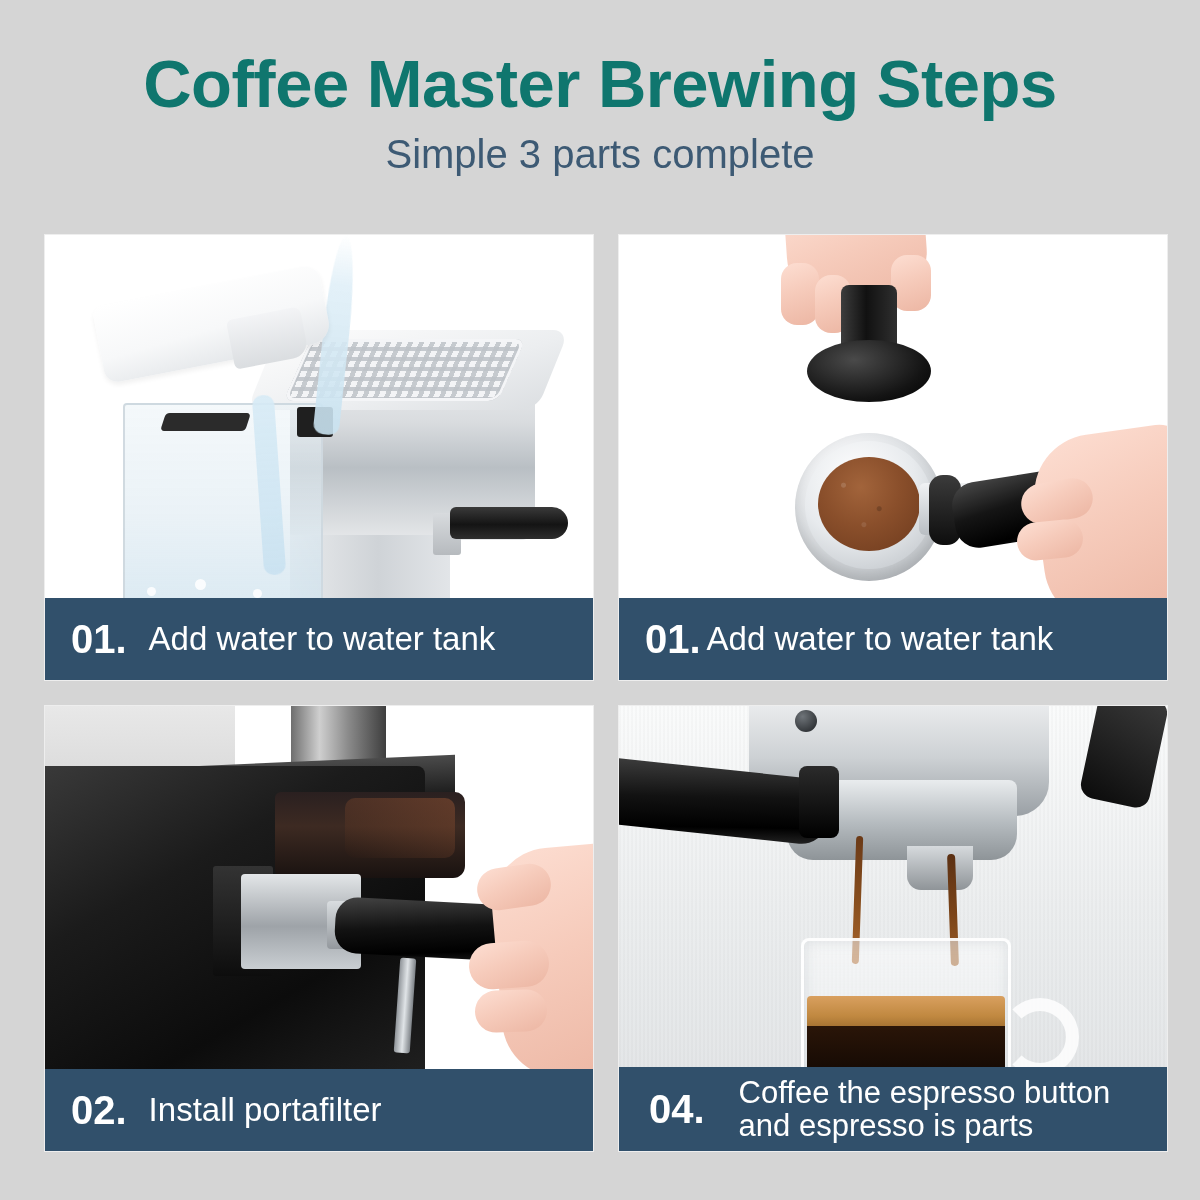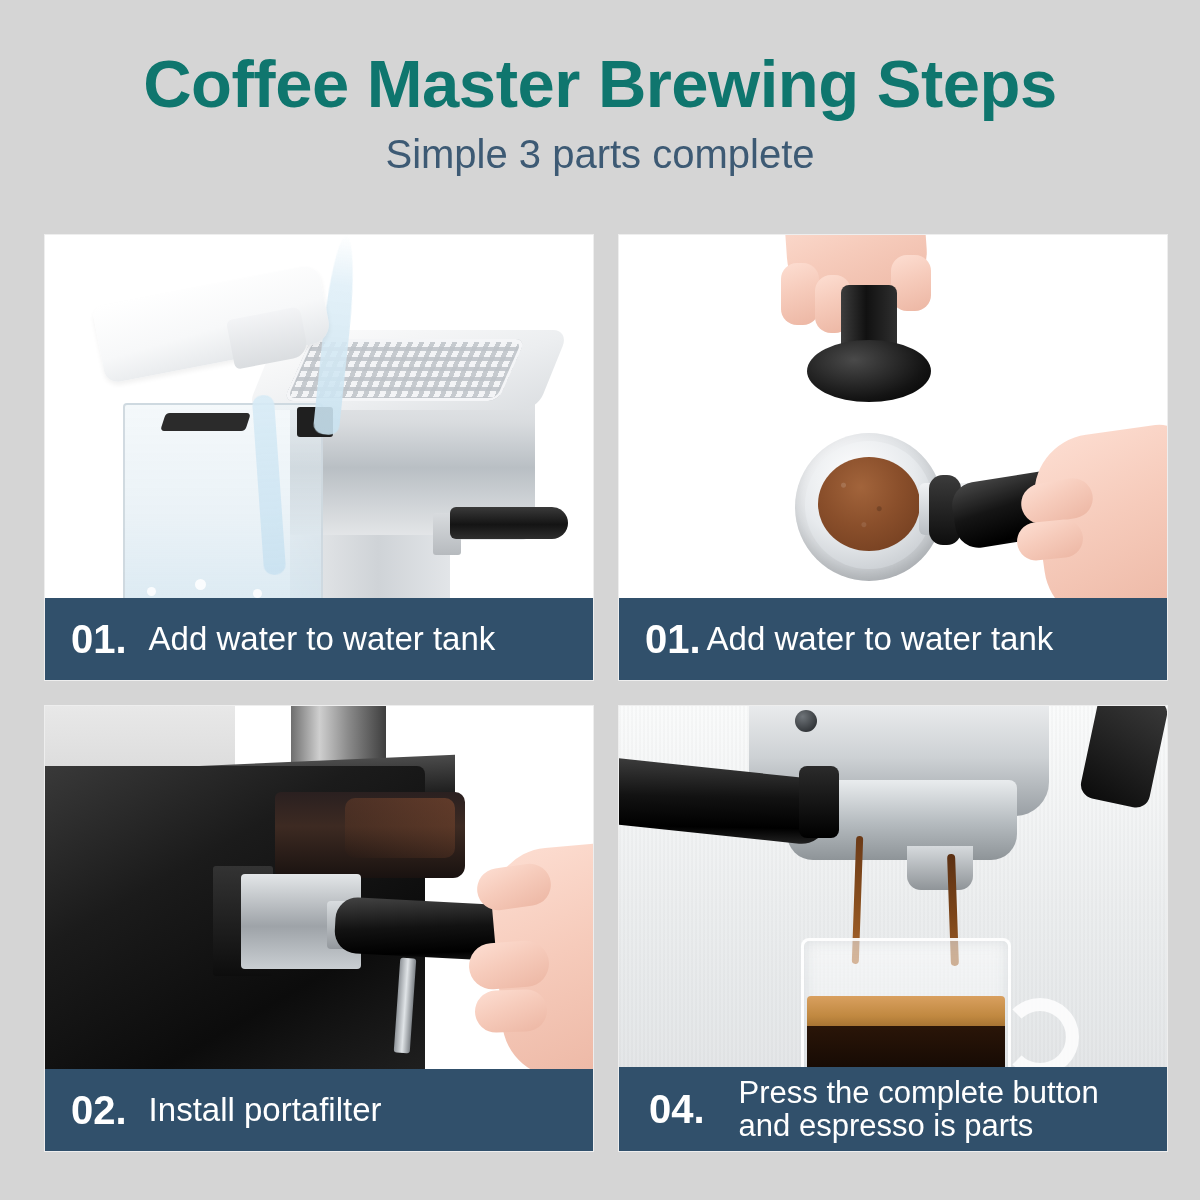--- a/index.html
+++ b/index.html
@@ -485,20 +485,20 @@
         <div class="p4-stream-b"></div>
         <div class="p4-tray"></div>
         <div class="p4-cup"></div>
         <div class="p4-cup-handle"></div>
         <div class="p4-crema"></div>
         <div class="p4-coffee"></div>
       </div>
       <div class="caption two-line">
         <span class="cap-num">04.</span>
         <span class="cap-text">
-          <span>Press the complete button</span><br>
+          <span>Coffee the espresso button</span><br>
           <span>and espresso is parts</span>
         </span>
       </div>
     </div>
 
   </div>
 </div>
 
 </body></html>

